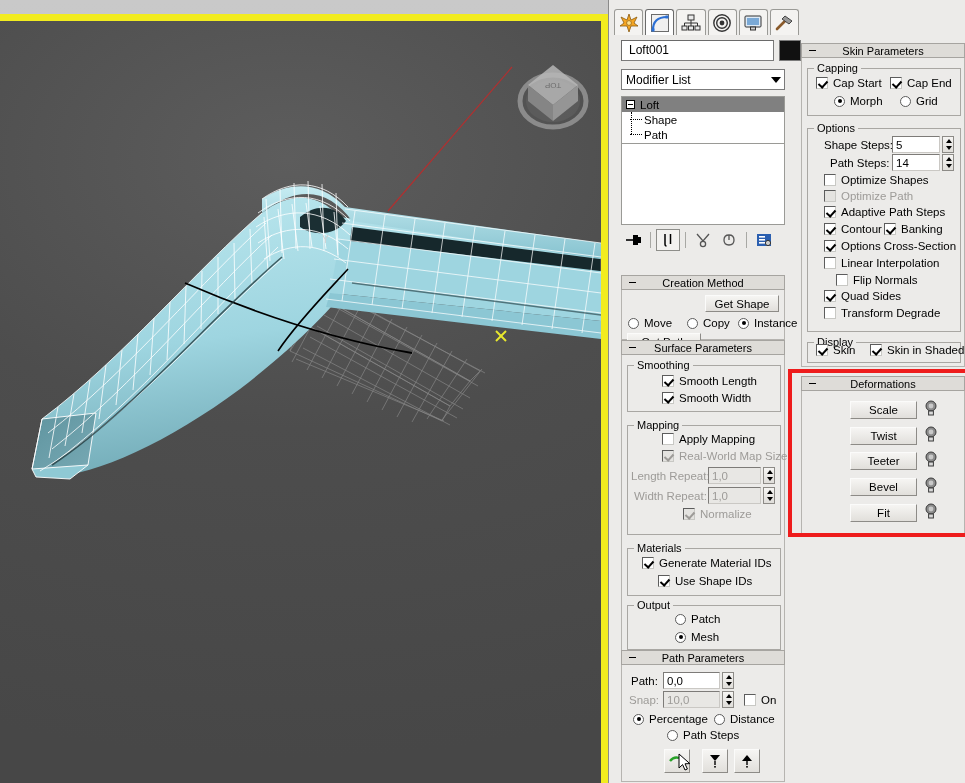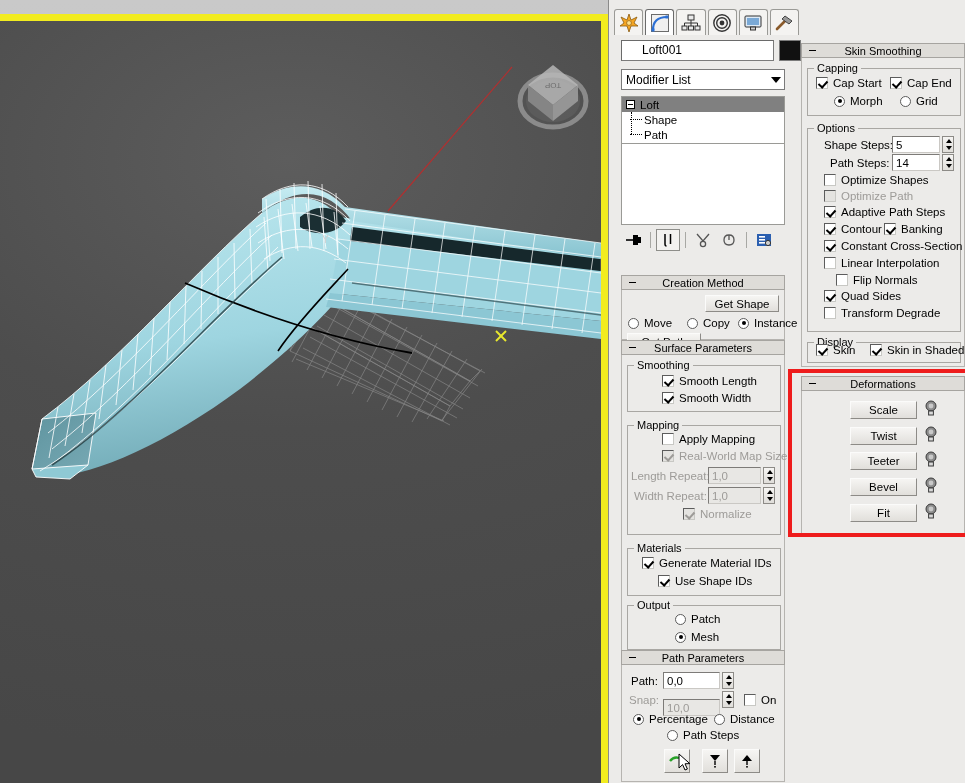--- a/index.html
+++ b/index.html
@@ -64,21 +64,21 @@
   }
   .ptab.active { background: #fdfdfd; border-color: #6b6b6b; }
 
   
   #name-row { position: absolute; left: 12px; top: 40px; width: 180px; height: 21px; }
   #name-field {
     position: absolute; left: 0; top: 0; width: 153px; height: 21px;
     background: #ffffff;
     border: 1px solid #7b7b7b;
     border-top-color:#6a6a6a; border-left-color:#6a6a6a;
-    padding: 2px 20px; font-size: 12px; color: #000; line-height: 15px;
+    padding: 2px 7px; font-size: 12px; color: #000; line-height: 15px;
   }
   #color-swatch {
     position: absolute; left: 158px; top: 0; width: 22px; height: 21px;
     background: #111111; border: 1px solid #7b7b7b;
   }
 
   
   #modifier-list {
     position: absolute; left: 620px; top: 69px; width: 164px; height: 21px;
   }
@@ -638,21 +638,21 @@
         <div class="field" style="left:41px; top:7px; width:73px;">
           <div class="inp" style="width:57px;">0,0</div>
           <div class="spin" style="left:59px;">
             <i class="up"></i>
             <i class="dn"></i>
           </div>
         </div>
 
         <span class="field-label disabled" style="left:7px; top:29px;">Snap:</span>
         <div class="field disabled" style="left:41px; top:26px; width:73px;">
-          <div class="inp" style="width:57px;margin-top:8px;">10,0</div>
+          <div class="inp" style="width:57px;">10,0</div>
           <div class="spin" style="left:59px;">
             <i class="up"></i>
             <i class="dn"></i>
           </div>
         </div>
         <div class="cb" style="left:122px; top:29px;">
           <span class="box"></span>
           <span class="lbl">On</span>
         </div>
 
@@ -691,21 +691,21 @@
 
         <svg style="position:absolute; left:56px; top:88px;" width="14" height="20" viewBox="0 0 14 20">
           <path d="M1 1 L1 15 L4.6 11.6 L7 17 L9.4 16 L7 10.8 L11.8 10.6 Z" fill="#ffffff" stroke="#000" stroke-width="1"></path>
         </svg>
       </div>
     </div>
 
     <div class="rollout" style="left:192px; top:43px; width:164px;">
       <div class="rollout-title">
         <span class="minus"></span>
-        <span>Skin Smoothing</span>
+        <span>Skin Parameters</span>
       </div>
       <div class="rollout-body" style="height:309px;">
 
         <div class="groupbox" style="left:5px; top:10px; width:154px; height:48px;">
           <span class="group-label">Capping</span>
         </div>
         <div class="cb checked" style="left:14px; top:19px;">
           <span class="box"></span>
           <span class="lbl">Cap Start</span>
         </div>
@@ -759,21 +759,21 @@
         <div class="cb checked" style="left:22px; top:165px;">
           <span class="box"></span>
           <span class="lbl">Contour</span>
         </div>
         <div class="cb checked" style="left:82px; top:165px;">
           <span class="box"></span>
           <span class="lbl">Banking</span>
         </div>
         <div class="cb checked" style="left:22px; top:182px;">
           <span class="box"></span>
-          <span class="lbl">Constant Cross-Section</span>
+          <span class="lbl">Options Cross-Section</span>
         </div>
         <div class="cb" style="left:22px; top:199px;">
           <span class="box"></span>
           <span class="lbl">Linear Interpolation</span>
         </div>
         <div class="cb" style="left:22px; top:216px;margin-left:12px;">
           <span class="box"></span>
           <span class="lbl">Flip Normals</span>
         </div>
         <div class="cb checked" style="left:22px; top:232px;">

